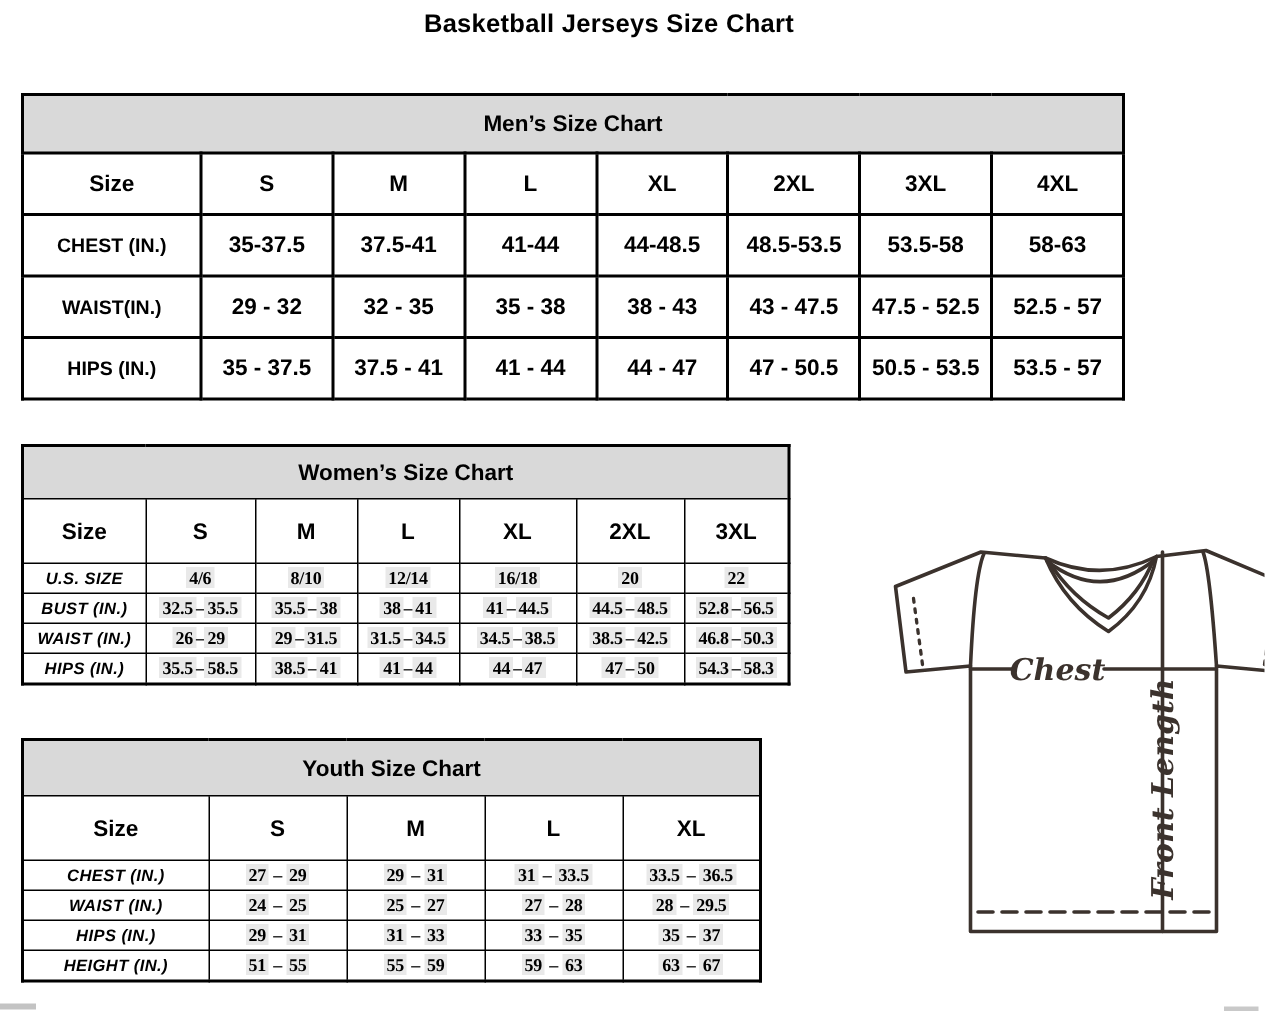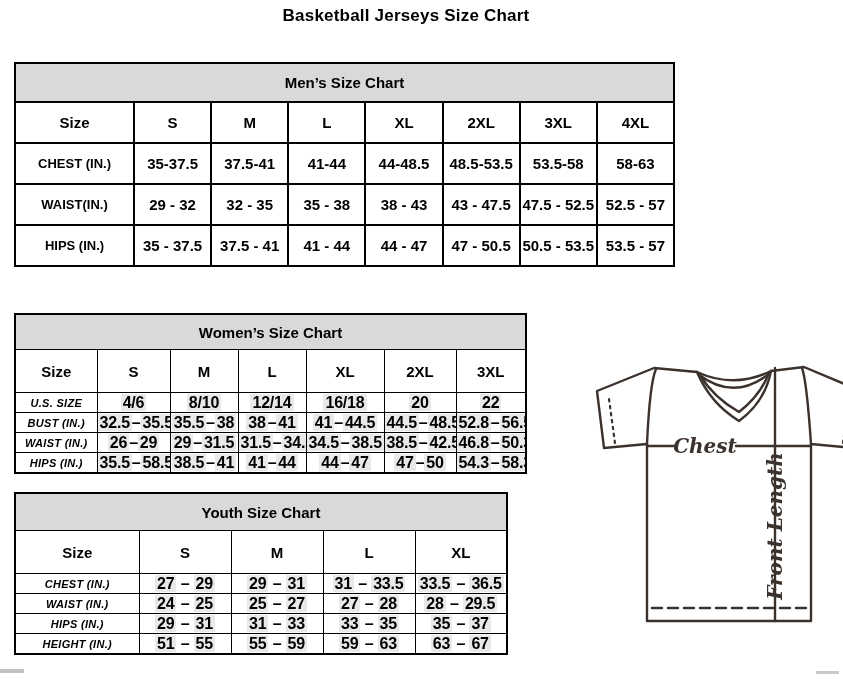--- a/index.html
+++ b/index.html
@@ -14,35 +14,35 @@
   table {
     position:absolute; border-collapse:collapse; table-layout:fixed;
     border:2px solid #000; background:#fff;
   }
   th, td {
     border:1.5px solid #000; text-align:center; vertical-align:middle;
     padding:0; font-weight:bold; overflow:hidden; white-space:nowrap;
   }
   .title-row th { background:#d9d9d9; font-size:15px; }
   
-  #mens { left:14px; top:62px; width:661px; }
+  #mens { left:14px; top:62px; width:736px; }
   #mens th, #mens td { border-width:2px; }
   #mens .title-row th { height:37px; }
   #mens .size-row th { height:39px; font-size:15px; }
   #mens .data-row th { height:39px; font-size:13px; }
   #mens .data-row td { font-size:15px;border-radius:17px; }
   
-  #womens { left:14px; top:313px; width:511px; }
+  #womens { left:14px; top:296px; width:511px; }
   #womens .title-row th { height:34px; }
   
   #youth { left:14px; top:492px; width:492px; }
   #youth .title-row th { height:36px; }
   .condensed .size-row th { height:42px; font-size:15px; }
   .condensed .data-row th { height:19px; font-size:11px; letter-spacing:0.3px;font-style:italic; }
-  .condensed .data-row td { font-size:16px; letter-spacing:-0.2px; }
+  .condensed .data-row td { font-size:12px; letter-spacing:-0.2px;font-family:Liberation Serif, serif; }
   .condensed .hl { background:#e9e9e9; padding:0 2px; }
   
   .diagram { position:absolute; left:588px; top:358px; width:282px; height:272px; }
   .diagram text {
     font-family:"DejaVu Serif", serif; font-style:italic; font-weight:bold;
     fill:#3b322d;
   }
   
   .sb { position:absolute; }
   .sb-left  { left:0;   top:669px; width:24px; height:4px; background:#c3c3c3; }

